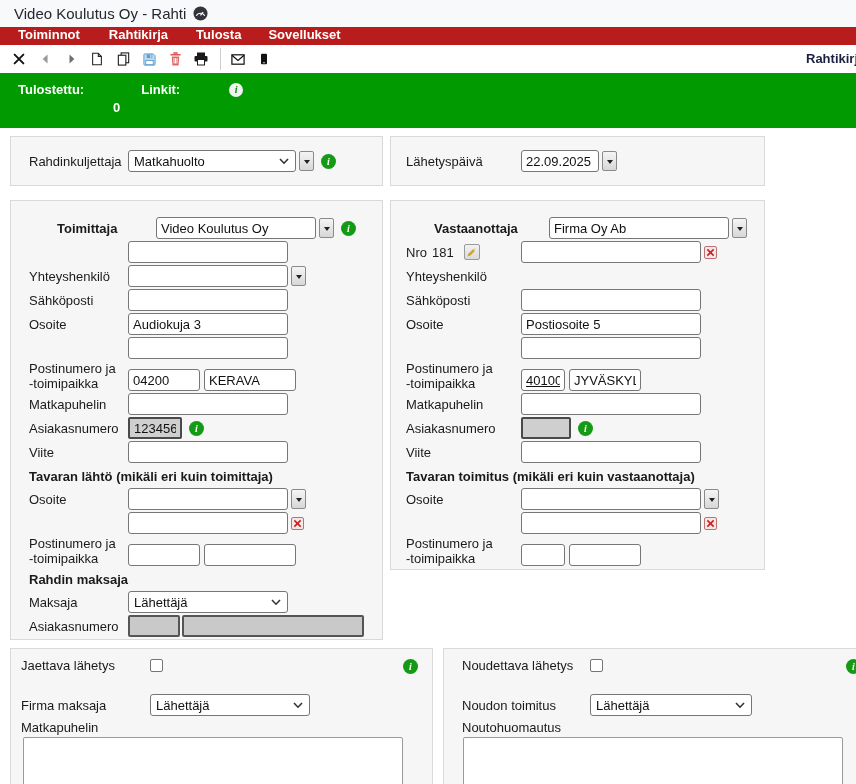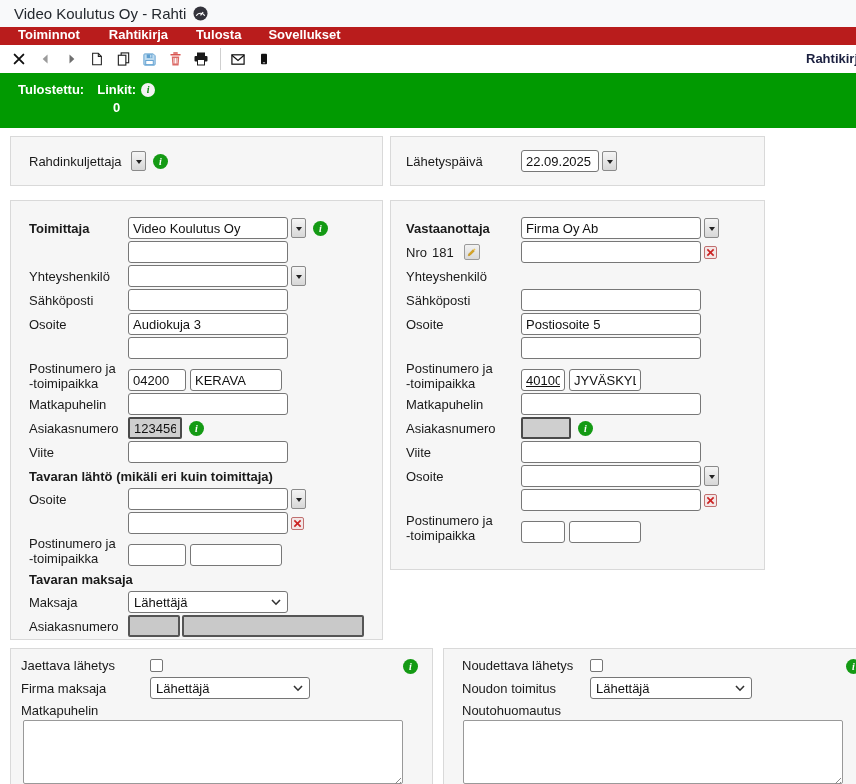--- a/index.html
+++ b/index.html
@@ -27,21 +27,21 @@
   .tbtn { width:22px; height:24px; display:flex; align-items:center; justify-content:center; margin-right:4px; }
   .tb-divider { width:1px; height:22px; background:#cfcfcf; margin:0 6px 0 4px; }
   .doc-type {
     position:absolute; left:806px; top:6px; font-size:13px; font-weight:700;
     color:#1b2040; white-space:nowrap;
   }
   .banner {
     height:55px; background:#019a01; color:#fff; font-size:13px; font-weight:700;
     padding:9px 0 0 18px;
   }
-  .banner .row1 { display:flex; align-items:center; }
+  .banner .row1 { display:flex; align-items:center;gap:44px; }
   .banner .links-label { margin-left:13px; }
   .banner .row2 { margin-left:95px; margin-top:3px; }
 
   
   .info {
     width:15px; height:15px; border-radius:50%; background:#149a14; color:#fff;
     display:inline-flex; align-items:center; justify-content:center;
     font:italic 700 10px "Liberation Serif", serif; margin-left:7px; flex:0 0 auto;
   }
   .info::after { content:"i"; }
@@ -68,50 +68,50 @@
   .p-carrier { left:10px; top:136px; width:373px; height:50px; }
   .p-date    { left:390px; top:136px; width:375px; height:50px; }
   .p-sender  { left:10px; top:200px; width:373px; height:440px; padding-top:16px; }
   .p-receiver{ left:390px; top:200px; width:375px; height:370px; padding-top:16px; }
   .p-split   { left:10px; top:648px; width:423px; height:160px; padding-top:8px; }
   .p-pickup  { left:443px; top:648px; width:470px; height:160px; padding-top:8px; }
 
   .frow { display:flex; align-items:center; padding-left:18px; margin-bottom:2px; min-height:22px; }
   .frow.postal { align-items:flex-end; margin-bottom:2px; }
   .flabel { width:99px; flex:0 0 99px; font-size:13px; color:#1a1a1a; line-height:15px; }
-  .flabel.bold { font-weight:700; font-size:13px; }
+  .flabel.bold { font-weight:700; font-size:13px;margin-left:28px; }
   .p-receiver .flabel, .p-date .flabel { width:115px; flex:0 0 115px; }
   .section-heading { font-weight:700; font-size:13px; padding-left:18px; margin:6px 0 4px; }
 
   input[type=text] {
     height:22px; border:1px solid #777; border-radius:3px; background:#fff;
     font:13px "Liberation Sans", sans-serif; padding:0 4px; color:#111; outline:none;
   }
   .w160{width:160px;} .w162{width:180px;} .w78{width:78px;}
-  .w58{width:58px; margin-right:4px;} .w92{width:92px;}
+  .w58{width:72px; margin-right:4px;} .w92{width:92px;}
   .w64{width:44px; margin-right:4px;text-decoration:underline;} .w84{width:72px;}
   input.strong-gray {
     background:#cfcfcf; border:2px solid #4a4a4a; border-radius:2px; width:54px; font-weight:400;
   }
   .p-receiver input.strong-gray { width:50px; }
   input.flat-gray { background:#c9c9c9; border:2px solid #555; border-radius:2px; }
   .g52{width:52px; margin-right:2px;} .g182{width:182px;}
 
   .sel {
     height:22px; border:1px solid #767676; border-radius:3px; background:#fff;
     display:inline-flex; align-items:center; justify-content:space-between;
     font-size:13px; padding:0 6px 0 5px; color:#111;
   }
   .selw168{width:168px;} .selw160{width:160px;} .selw162{width:162px;}
 
   input[type=checkbox] {
     appearance:none; -webkit-appearance:none; width:13px; height:13px;
     border:1px solid #767676; border-radius:2px; background:#fff; margin:0;
   }
-  .cb-row { display:flex; align-items:center; padding-left:10px; margin-bottom:4px; min-height:16px; }
+  .cb-row { display:flex; align-items:center; padding-left:10px; margin-bottom:21px; min-height:16px; }
   .cb-label { width:129px; flex:0 0 129px; font-size:13px; }
   .p-pickup .cb-row { padding-left:18px; }
   .p-pickup .cb-label { width:128px; flex:0 0 128px; }
   .sel-row { display:flex; align-items:center; margin-bottom:4px; padding-left:10px; }
   .p-pickup .sel-row { padding-left:18px; }
   .note-label { font-size:13px; padding-left:10px; margin:3px 0 2px; }
   .p-pickup .note-label { padding-left:18px; }
   .ta-wrap { position:relative; margin-left:12px; width:380px; }
   .p-pickup .ta-wrap { margin-left:19px; }
   textarea {
@@ -224,20 +224,26 @@
     <span>Tulostettu:</span>
     <span class="links-label">Linkit:</span>
     <span class="info info-inv"></span>
   </div>
   <div class="row2">0</div>
 </div>
 
 <div class="panel p-carrier">
   <div class="frow" style="margin-top:13px;">
     <span class="flabel">Rahdinkuljettaja</span>
+    <span class="sel selw168">
+      <span>Matkahuolto</span>
+      <svg viewBox="0 0 10 7" width="10" height="7">
+          <path d="M1 1 L5 5.2 L9 1" fill="none" stroke="#333" stroke-width="1.6"></path>
+        </svg>
+    </span>
     <span class="drop-btn">
         <i></i>
       </span>
     <span class="info"></span>
   </div>
 </div>
 
 <div class="panel p-date">
   <div class="frow" style="padding-left:15px; margin-top:13px;">
     <span class="flabel">Lähetyspäivä</span>
@@ -321,21 +327,21 @@
   </div>
   <div class="frow postal">
     <span class="flabel">
       <span style="display:block;">Postinumero ja</span>
       <span style="display:block;">-toimipaikka</span>
     </span>
     <input type="text" class="w58" value="" style="">
     <input type="text" class="w92" value="" style="">
   </div>
 
-  <div class="section-heading">Tavaran maksaja</div>
+  <div class="section-heading">Rahdin maksaja</div>
   <div class="frow">
     <span class="flabel">Maksaja</span>
     <span class="sel selw160">
       <span>Lähettäjä</span>
       <svg viewBox="0 0 10 7" width="10" height="7">
           <path d="M1 1 L5 5.2 L9 1" fill="none" stroke="#333" stroke-width="1.6"></path>
         </svg>
     </span>
   </div>
   <div class="frow">
@@ -401,20 +407,21 @@
   <div class="frow" style="padding-left:15px;">
     <span class="flabel">Asiakasnumero</span>
     <input type="text" class="strong-gray" value="" style="">
     <span class="info"></span>
   </div>
   <div class="frow" style="padding-left:15px;">
     <span class="flabel">Viite</span>
     <input type="text" class="w162" value="" style="">
   </div>
 
+  <div class="section-heading" style="padding-left:15px;">Tavaran toimitus (mikäli eri kuin vastaanottaja)</div>
   <div class="frow" style="padding-left:15px;">
     <span class="flabel">Osoite</span>
     <input type="text" class="w162" value="" style="">
     <span class="drop-btn">
         <i></i>
       </span>
   </div>
   <div class="frow" style="padding-left:15px;">
     <span class="flabel"></span>
     <input type="text" class="w162" value="" style="">

